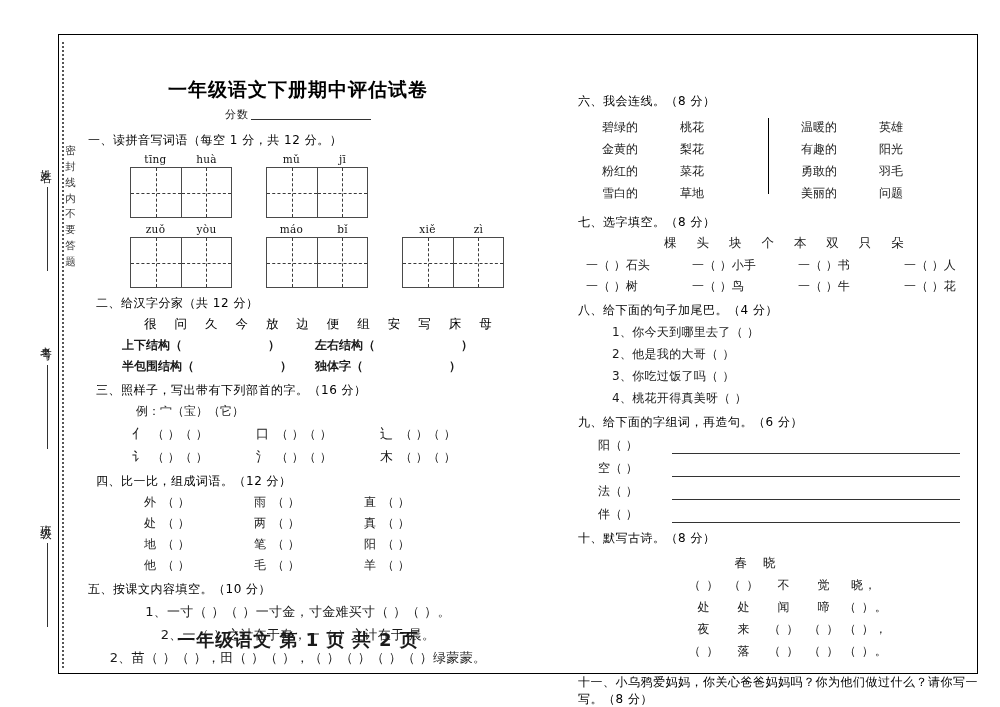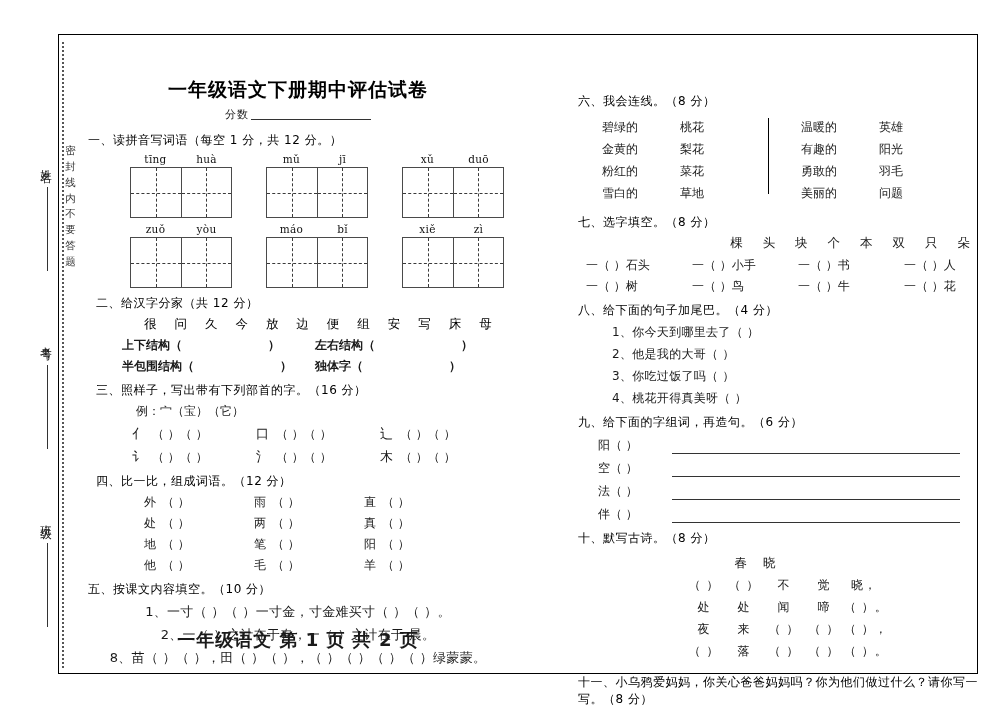--- a/index.html
+++ b/index.html
@@ -253,21 +253,20 @@
     height: 76px;
     align-self: flex-start;
   }
 
   
   .bank-row {
     padding-left: 86px;
     font-size: 12.5px;
     letter-spacing: 8px;
     margin: 4px 0 5px 0;
-    text-align: right;
   }
   .mw-row {
     display: flex;
     padding-left: 8px;
     font-size: 12px;
     margin: 4px 0;
     gap: 32px;
   }
   .mw-row .mw { width: 97px; white-space: nowrap; }
 
@@ -370,30 +369,20 @@
         <div class="grid-unit">
           <div class="grid-pinyin">
             <span>mǔ</span>
             <span>jī</span>
           </div>
           <div class="grid-boxes">
             <div class="grid-cell"></div>
             <div class="grid-cell"></div>
           </div>
         </div>
-        <div class="grid-unit">
-          <div class="grid-pinyin">
-            <span>xǔ</span>
-            <span>duō</span>
-          </div>
-          <div class="grid-boxes">
-            <div class="grid-cell"></div>
-            <div class="grid-cell"></div>
-          </div>
-        </div>
       </div>
 
       <div class="grid-row">
         <div class="grid-unit">
           <div class="grid-pinyin">
             <span>zuǒ</span>
             <span>yòu</span>
           </div>
           <div class="grid-boxes">
             <div class="grid-cell"></div>
@@ -486,21 +475,21 @@
     </div>
     <div class="word-row">
       <div class="wcell"><span class="wch">他</span><span>（        ）</span></div>
       <div class="wcell"><span class="wch">毛</span><span>（        ）</span></div>
       <div class="wcell"><span class="wch">羊</span><span>（        ）</span></div>
     </div>
 
     <div class="sec-title">五、按课文内容填空。（10 分）</div>
     <div class="fill-row">1、一寸（    ）（    ）一寸金，寸金难买寸（     ）（     ）。</div>
     <div class="fill-row">2、一（    ）之计在于春，一（    ）之计在于 晨。</div>
-    <div class="fill-row wrap">8、苗（   ）（   ），田（   ）（   ），（   ）（   ）（   ）（   ）绿蒙蒙。</div>
+    <div class="fill-row wrap">2、苗（   ）（   ），田（   ）（   ），（   ）（   ）（   ）（   ）绿蒙蒙。</div>
 
   </div>
 
   <div class="col-right">
 
     <div class="sec-title">六、我会连线。（8 分）</div>
     <div class="match-wrap">
       <div class="match-group">
         <div class="match-line">
           <span class="a">碧绿的</span>

